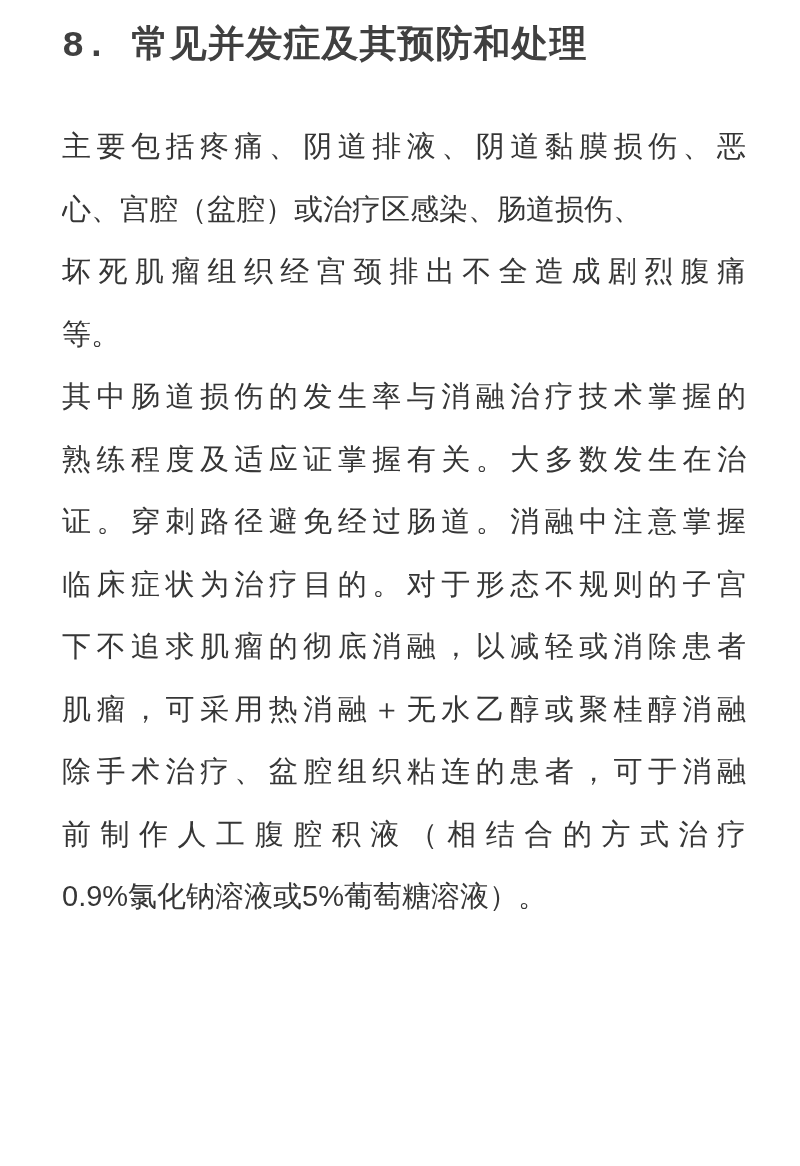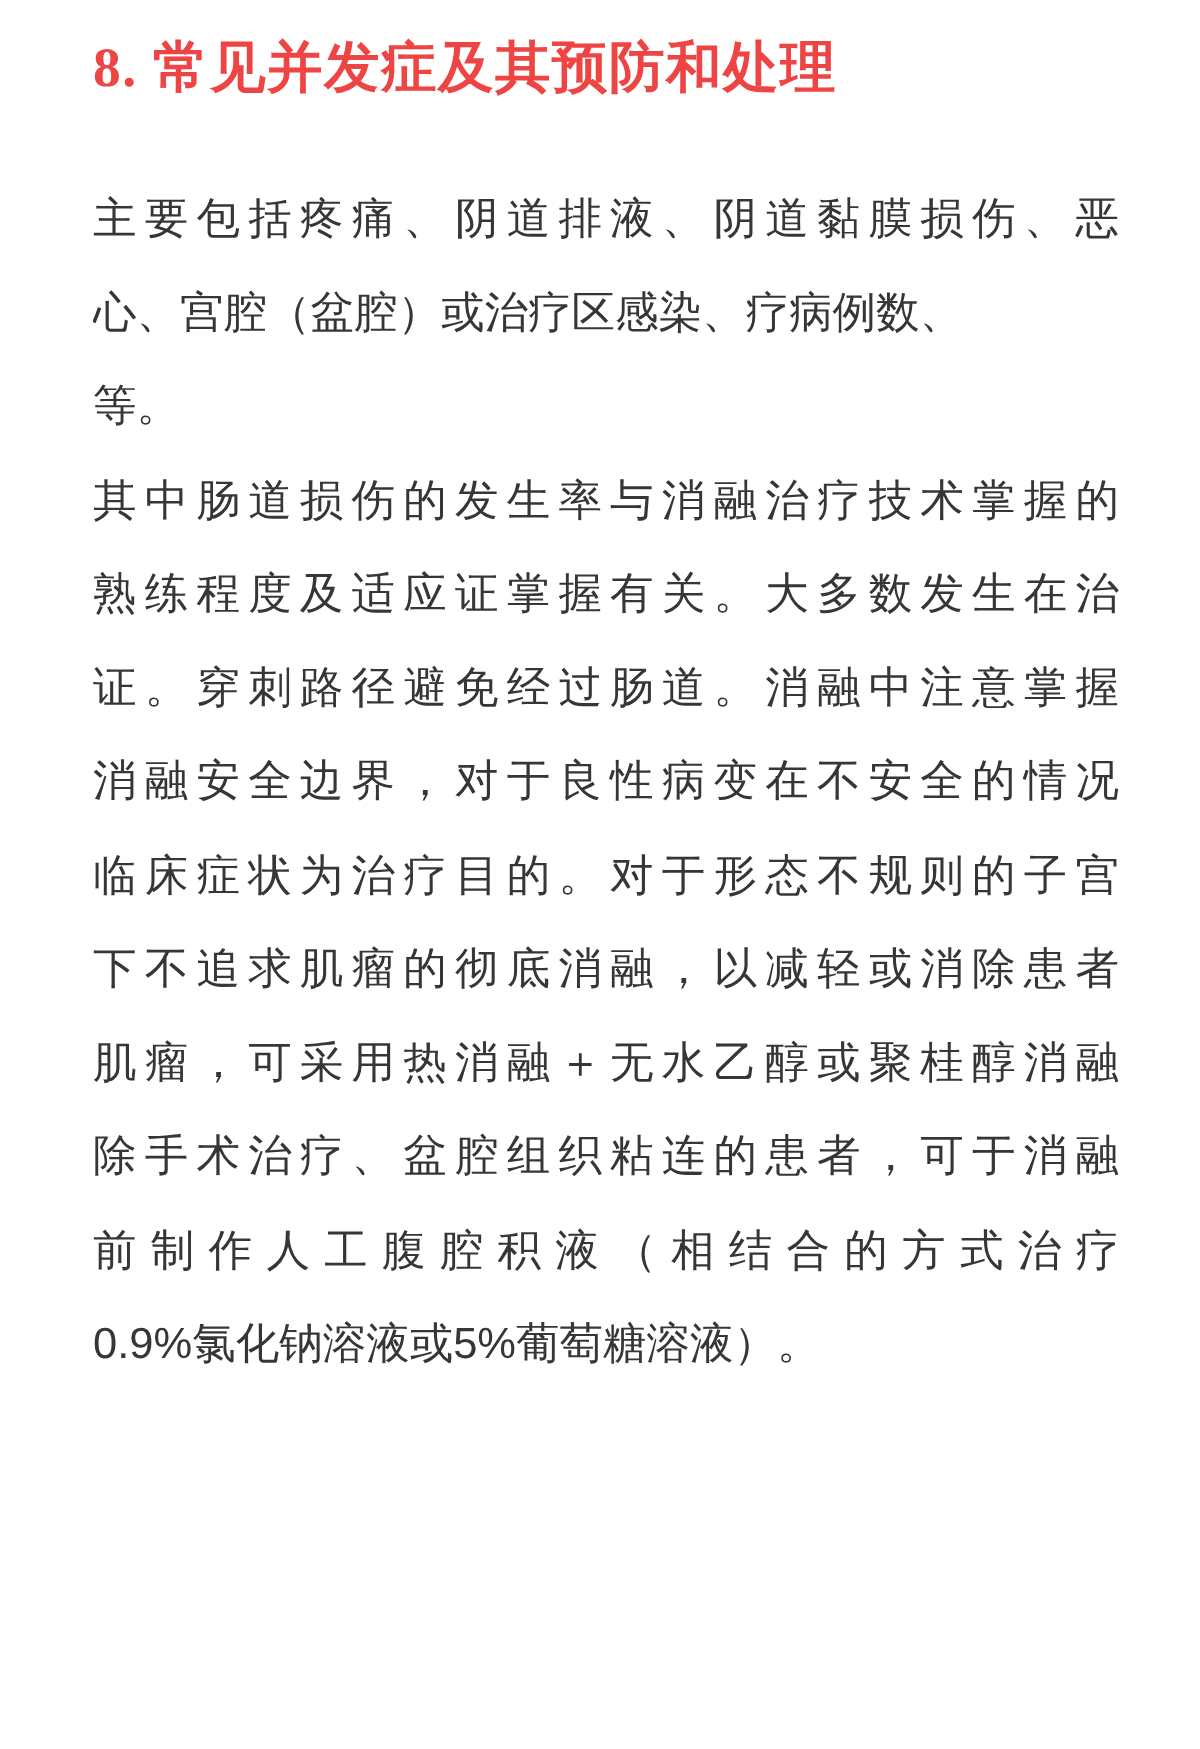--- a/index.html
+++ b/index.html
@@ -12,26 +12,26 @@
     font-family: "Liberation Sans", "DejaVu Sans", sans-serif;
     overflow: hidden;
   }
   .page {
     width: 800px;
     height: 1166px;
     padding: 24px 55px 0 62px;
     background: #ffffff;
   }
   .section-title {
-    font-family: Liberation Serif, serif;
+    font-family: Liberation Mono, monospace;
     font-weight: 700;
     font-size: 37px;
     line-height: 44px;
     letter-spacing: 1px;
-    color: #ef4444;
+    color: #404040;
     white-space: nowrap;
   }
   .text-block {
     margin-top: 47px;
     width: 684px;
   }
   .line {
     font-size: 29px;
     line-height: 62.5px;
     height: 62.5px;
@@ -48,27 +48,27 @@
 </head>
 <body>
 
 <div class="page">
 
   <h1 class="section-title">8. 常见并发症及其预防和处理</h1>
 
   <div class="text-block">
 
     <div class="line j">主要包括疼痛、阴道排液、阴道黏膜损伤、恶</div>
-    <div class="line">心、宫腔（盆腔）或治疗区感染、疗病例数、</div>
+    <div class="line">心、宫腔（盆腔）或治疗区感染、肠道损伤、</div>
+    <div class="line j">坏死肌瘤组织经宫颈排出不全造成剧烈腹痛</div>
     <div class="line">等。</div>
 
     <div class="line j">其中肠道损伤的发生率与消融治疗技术掌握的</div>
     <div class="line j">熟练程度及适应证掌握有关。大多数发生在治</div>
     <div class="line j">证。穿刺路径避免经过肠道。消融中注意掌握</div>
-    <div class="line j">消融安全边界，对于良性病变在不安全的情况</div>
     <div class="line j">临床症状为治疗目的。对于形态不规则的子宫</div>
     <div class="line j">下不追求肌瘤的彻底消融，以减轻或消除患者</div>
     <div class="line j">肌瘤，可采用热消融＋无水乙醇或聚桂醇消融</div>
     <div class="line j">除手术治疗、盆腔组织粘连的患者，可于消融</div>
     <div class="line j">前制作人工腹腔积液（相结合的方式治疗</div>
     <div class="line">0.9%氯化钠溶液或5%葡萄糖溶液）。</div>
 
   </div>
 </div>
 

